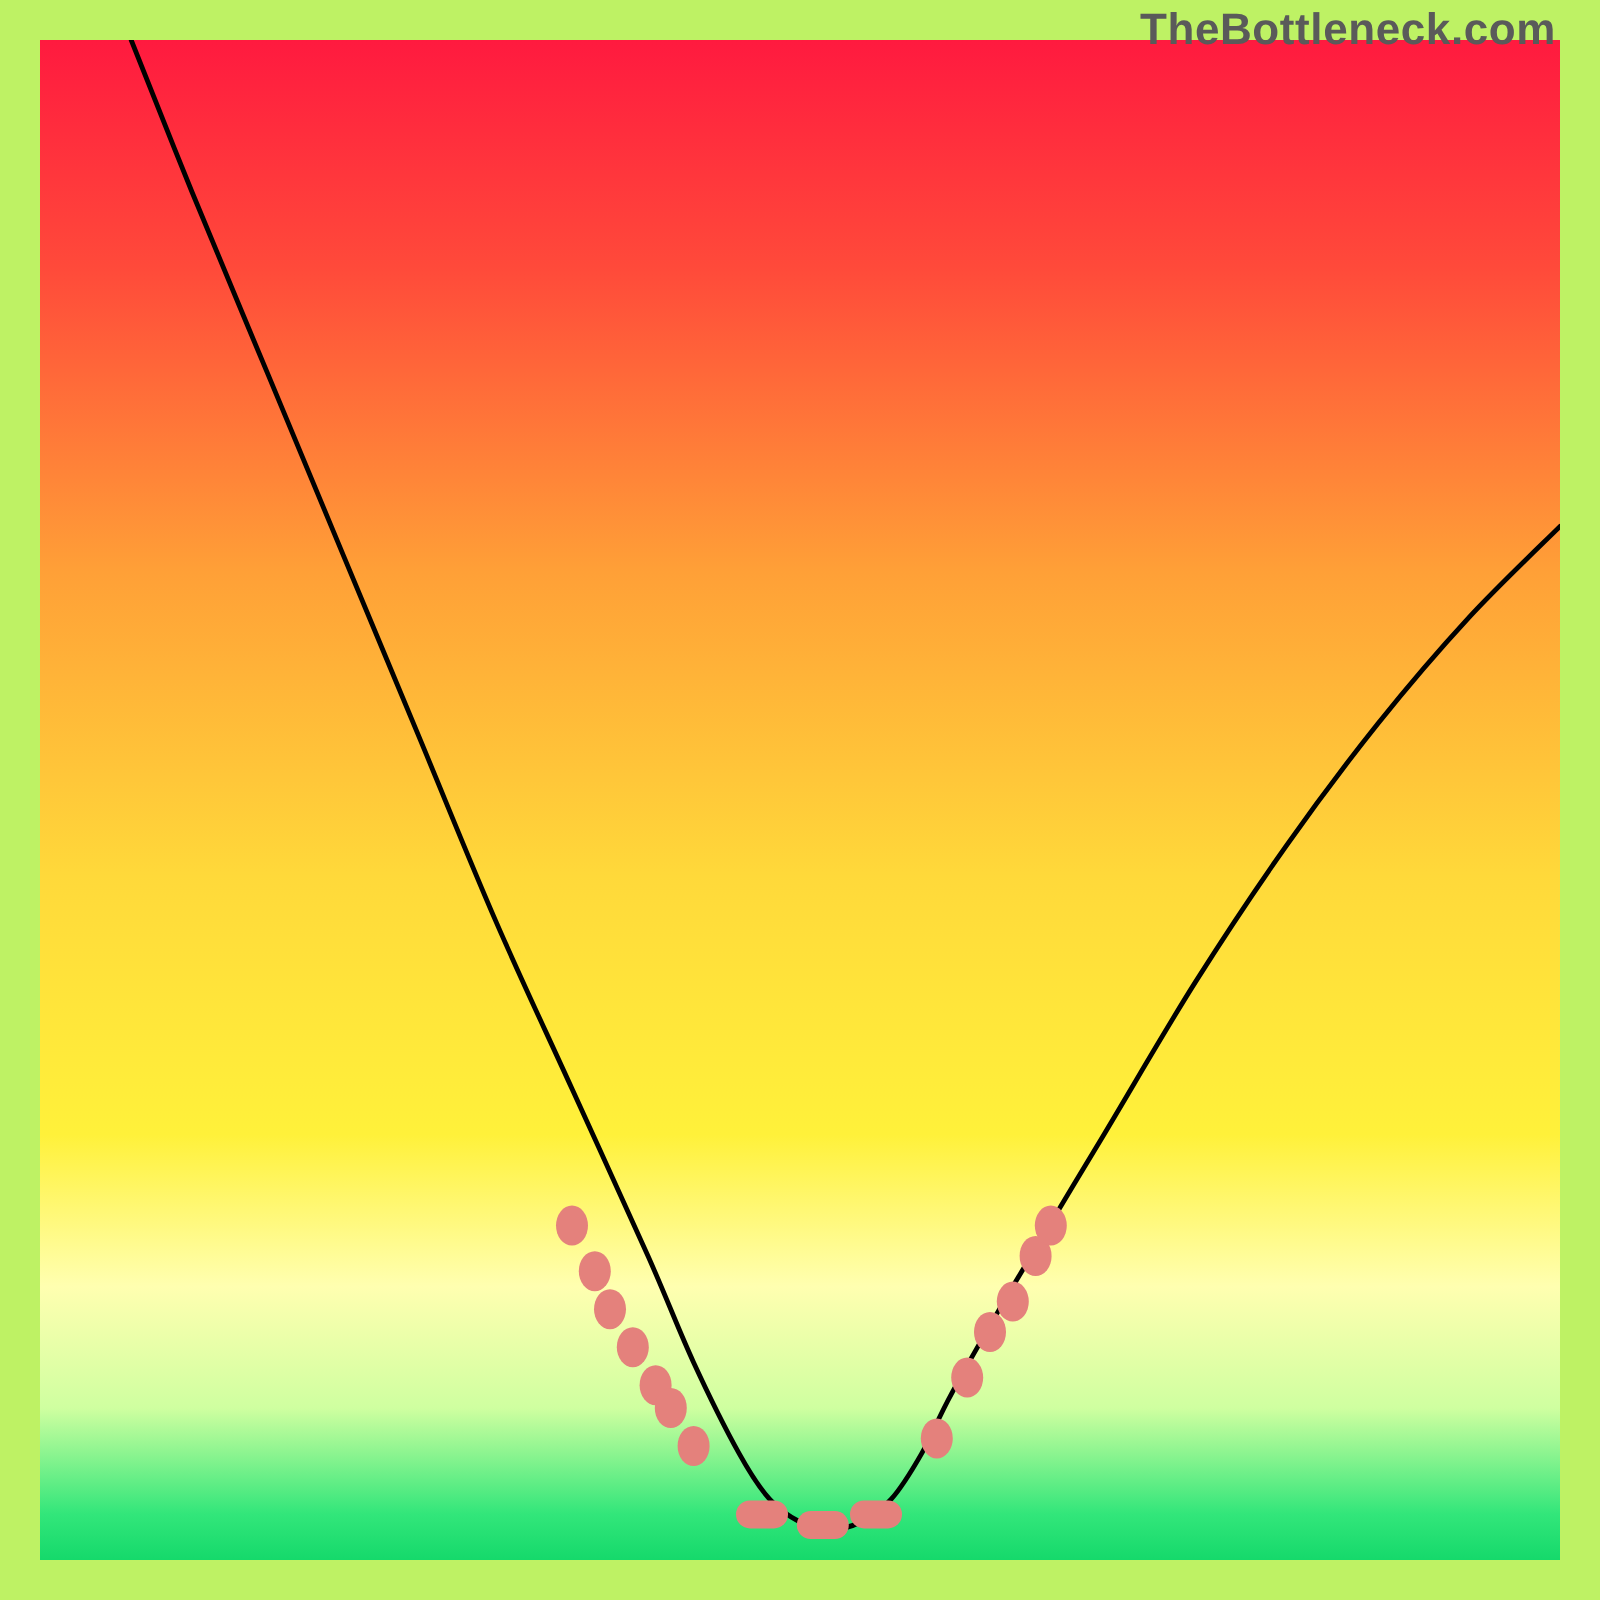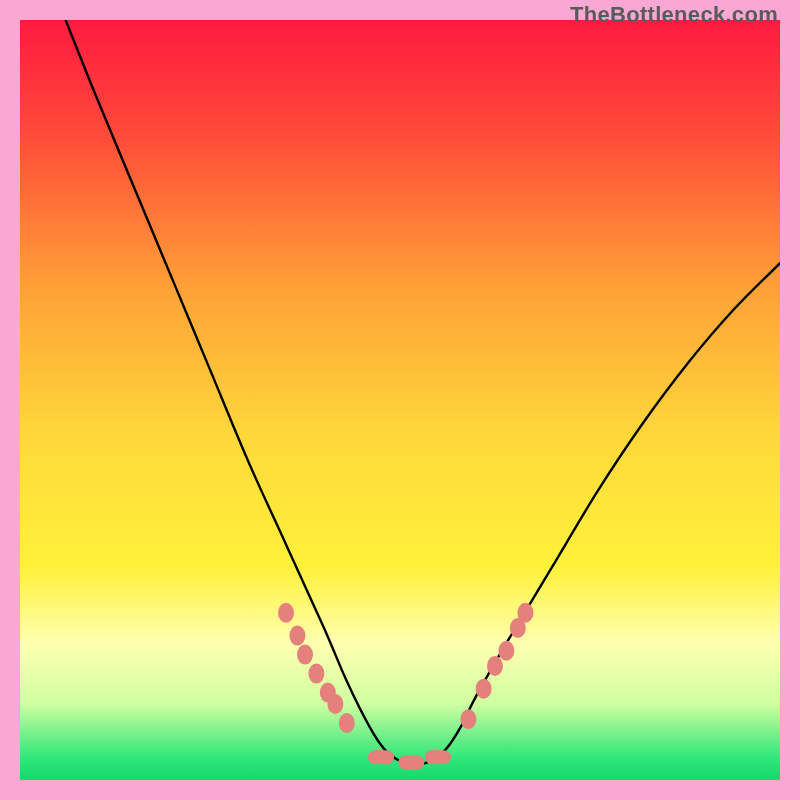--- a/index.html
+++ b/index.html
@@ -1,20 +1,20 @@
 <!DOCTYPE html>
 <html><head>
 <meta charset="utf-8">
 <style>
   * { margin: 0; padding: 0; box-sizing: border-box; }
   html, body { width: 800px; height: 800px; overflow: hidden; background: #000; }
   .frame {
     width: 800px;
     height: 800px;
-    background: #f9a8d4;
+    background: #bef264;
     position: relative;
   }
   .plot-area {
     position: absolute;
     left: 20px;
     top: 20px;
     width: 760px;
     height: 760px;
   }
   .watermark {

